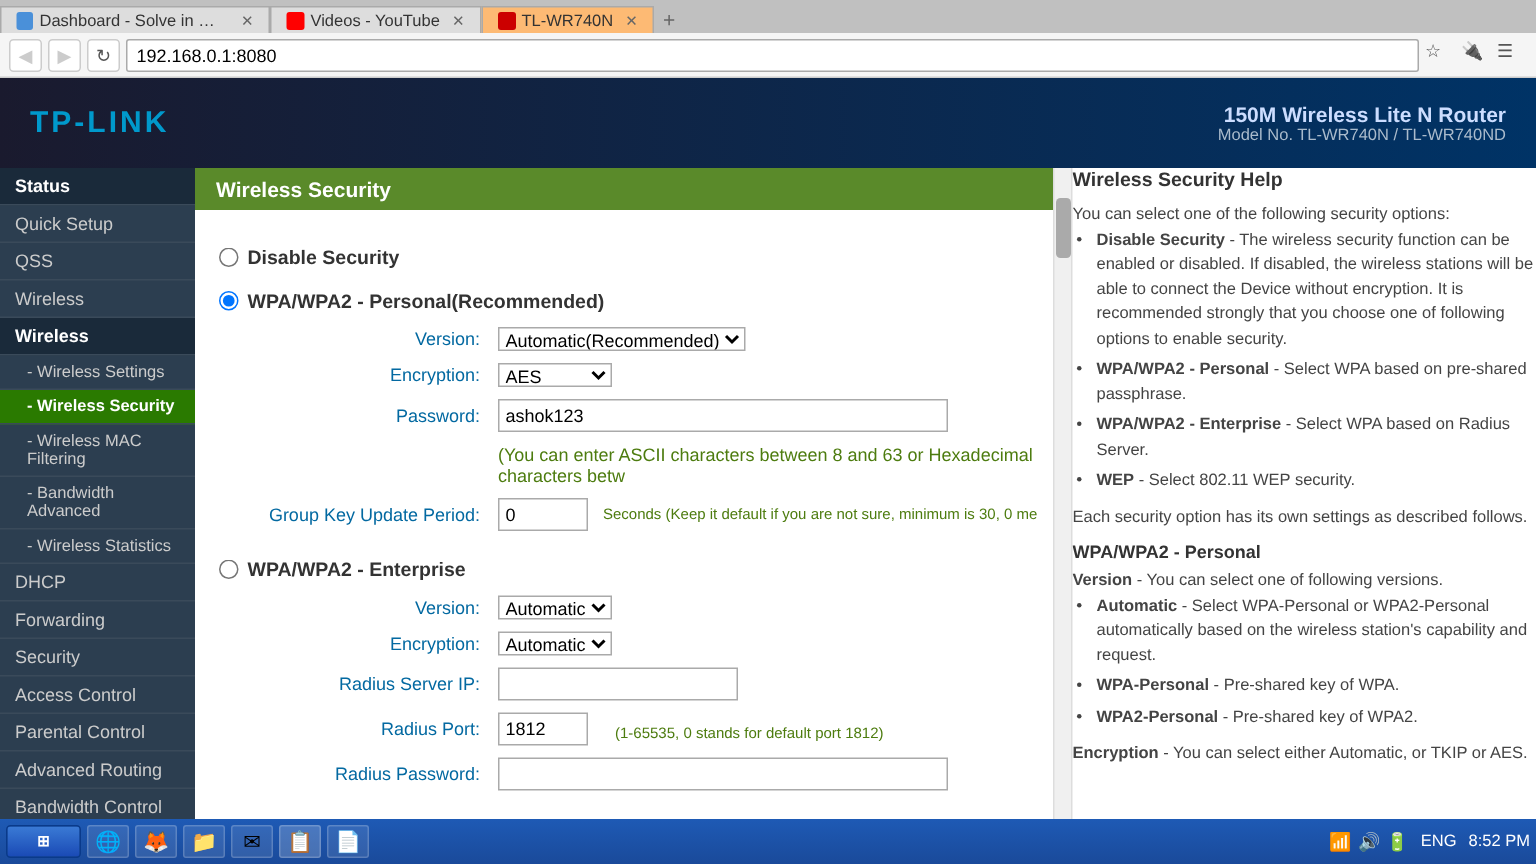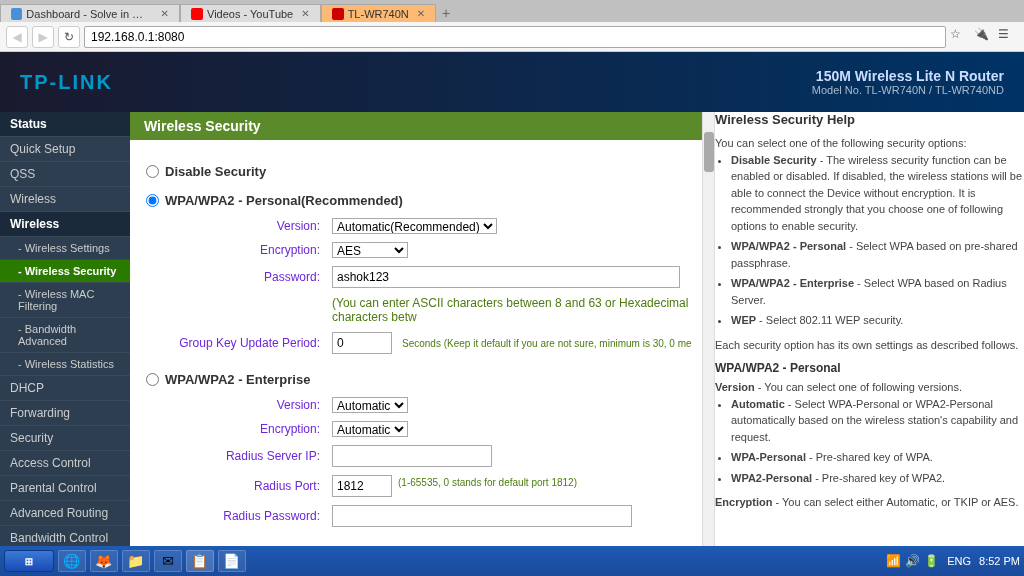--- a/index.html
+++ b/index.html
@@ -49,21 +49,21 @@
 
     
     .section-title { background: #5a8a2a; color: #fff; padding: 6px 14px; font-size: 14px; font-weight: bold; margin-bottom: 16px; }
     .security-content { padding: 8px 16px; }
     .security-option { margin-bottom: 14px; }
     .security-option label { display: flex; align-items: center; gap: 6px; font-size: 13px; font-weight: bold; color: #333; cursor: pointer; }
     .security-option label input[type=radio] { margin: 0; }
 
     .form-table { width: 100%; border-collapse: collapse; margin-left: 20px; margin-top: 6px; }
     .form-table td { padding: 4px 6px; font-size: 12px; vertical-align: middle; }
-    .form-table .label-cell { text-align: right; color: #6d28d9; width: 160px; }
+    .form-table .label-cell { text-align: right; color: #0369a1; width: 160px; }
     .form-input { height: 22px; border: 1px solid #aaa; padding: 2px 4px; font-size: 12px; }
     .form-select { height: 16px; border: 1px solid #aaa; font-size: 12px; background: #fff; }
     .hint-text { font-size: 10px; color: #4d7c0f; padding: 2px 6px; }
     .period-input { width: 60px; height: 22px; border: 1px solid #aaa; padding: 2px 4px; font-size: 12px; }
 
     .scrollbar-area { width: 12px; background: #f0f0f0; border-left: 1px solid #ddd; position: relative; }
 
     
     .taskbar { height: 30px; background: linear-gradient(to bottom, #1e5ab5, #1a4a9a); display: flex; align-items: center; justify-content: space-between; padding: 0 4px; }
     .taskbar-left { display: flex; align-items: center; gap: 4px; }
@@ -184,21 +184,21 @@
                 <select class="form-select">
                   <option>AES</option>
                   <option>TKIP</option>
                   <option>Automatic</option>
                 </select>
               </td>
             </tr>
             <tr>
               <td class="label-cell">Password:</td>
               <td>
-                <input type="text" class="form-input" style="width: 348px;" value="ashok123">
+                <input type="text" class="form-input" style="width: 300px;" value="ashok123">
               </td>
             </tr>
             <tr>
               <td></td>
               <td class="hint-text">(You can enter ASCII characters between 8 and 63 or Hexadecimal characters betw</td>
             </tr>
             <tr>
               <td class="label-cell">Group Key Update Period:</td>
               <td style="display:flex;align-items:center;gap:4px;padding-top:4px;">
                 <input type="text" class="period-input" value="0" style="">
@@ -233,21 +233,21 @@
               </td>
             </tr>
             <tr>
               <td class="label-cell">Radius Server IP:</td>
               <td>
                 <input type="text" class="form-input" style="width: 160px;" value="">
               </td>
             </tr>
             <tr>
               <td class="label-cell">Radius Port:</td>
-              <td style="display:flex;align-items:flex-start;gap:0;padding-top:4px;">
+              <td style="display:flex;align-items:flex-end;gap:12px;padding-top:4px;">
                 <input type="text" class="form-input" style="width: 60px;" value="1812">
                 <span class="hint-text">(1-65535, 0 stands for default port 1812)</span>
               </td>
             </tr>
             <tr>
               <td class="label-cell">Radius Password:</td>
               <td>
                 <input type="text" class="form-input" style="width: 300px;" value="">
               </td>
             </tr>

